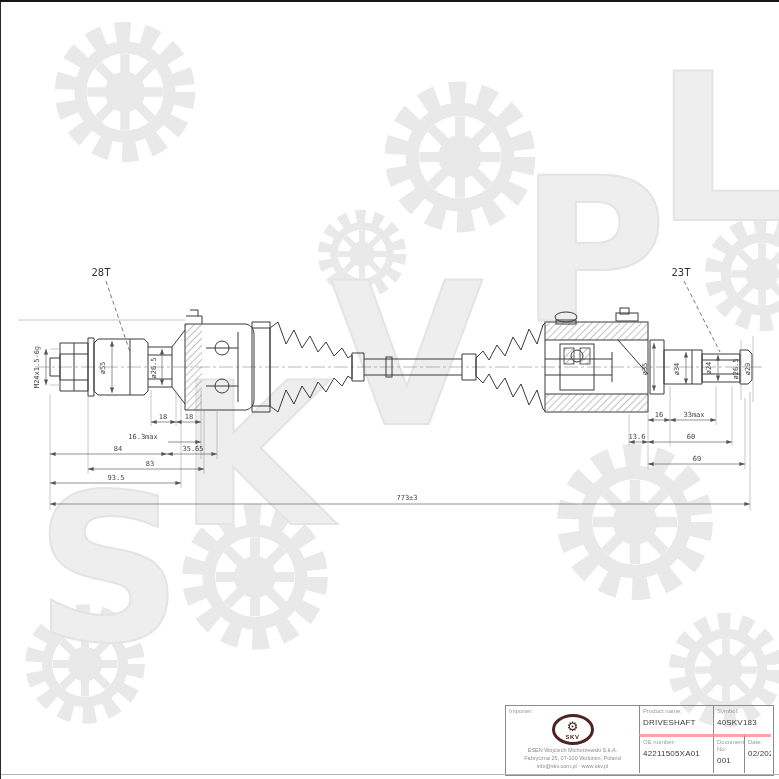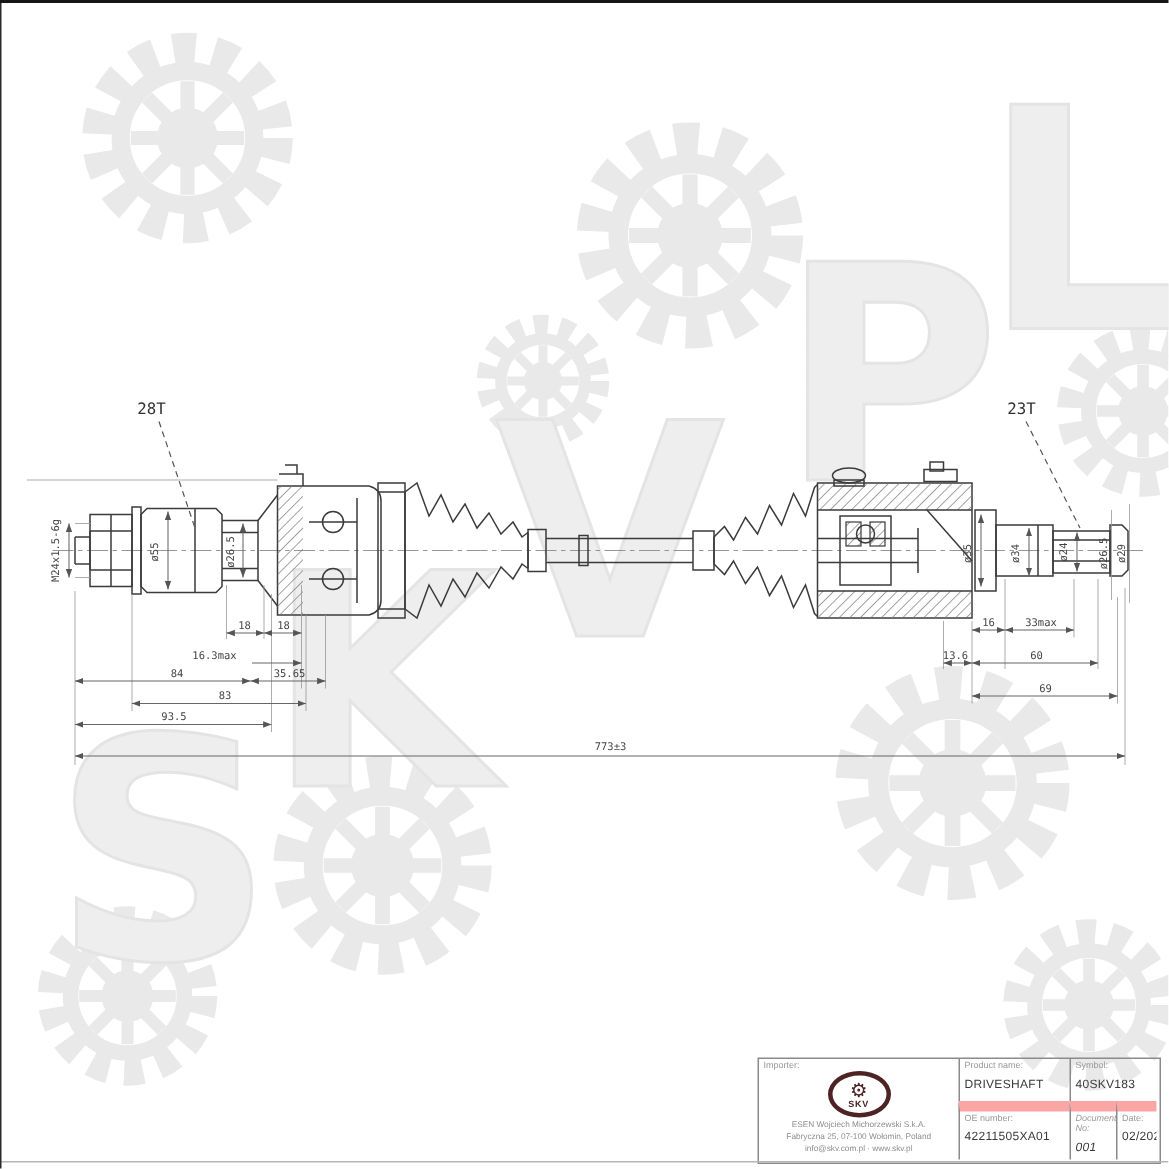--- a/index.html
+++ b/index.html
@@ -34,21 +34,21 @@
   .tblock{
     position:absolute;left:505px;top:703px;width:267px;height:69px;
     z-index:2;background:transparent;
     border:1px solid #8b8b8b;
     display:grid;
     grid-template-columns:133px 74px 31px 27px;
     grid-template-rows:28px 39px;
     font-family:"Liberation Sans", sans-serif;
     color:#333;
   }
-  .tcell{border-left:1px solid #8b8b8b;border-top:7px solid #fca5a5;
+  .tcell{border-left:1px solid #8b8b8b;border-top:3px solid #fca5a5;
     position:relative;padding:2px 3px;box-sizing:border-box;overflow:hidden;}
   .tcell.first-col{border-left:none;}
   .tcell.first-row{border-top:none;}
   .tlabel{font-size:6px;color:#999;display:block;line-height:1.2;}
   .tvalue{font-size:8px;color:#3a3a3a;display:block;margin-top:3px;letter-spacing:.2px;}
   .cell-importer{grid-column:1;grid-row:1 / span 2;display:flex;flex-direction:column;align-items:center;}
   .cell-importer .tlabel{align-self:flex-start;}
   .logo-seal{
     width:36px;height:36px;border-radius:50%;
     border:3px solid #4d2323;display:flex;flex-direction:column;
@@ -263,21 +263,21 @@
   <div class="tcell first-row" style="grid-column:3 / span 2;grid-row:1;">
     <span class="tlabel">Symbol:</span>
     <span class="tvalue" style="font-weight:normal;">40SKV183</span>
   </div>
 
   <div class="tcell" style="grid-column:2;grid-row:2;">
     <span class="tlabel">OE number:</span>
     <span class="tvalue">42211505XA01</span>
   </div>
 
-  <div class="tcell" style="grid-column:3;grid-row:2;font-style:italic;">
+  <div class="tcell" style="grid-column:3;grid-row:2;">
     <span class="tlabel">Document No:</span>
     <span class="tvalue">001</span>
   </div>
 
   <div class="tcell" style="grid-column:4;grid-row:2;">
     <span class="tlabel">Date:</span>
     <span class="tvalue">02/2025</span>
   </div>
 </div>
 

